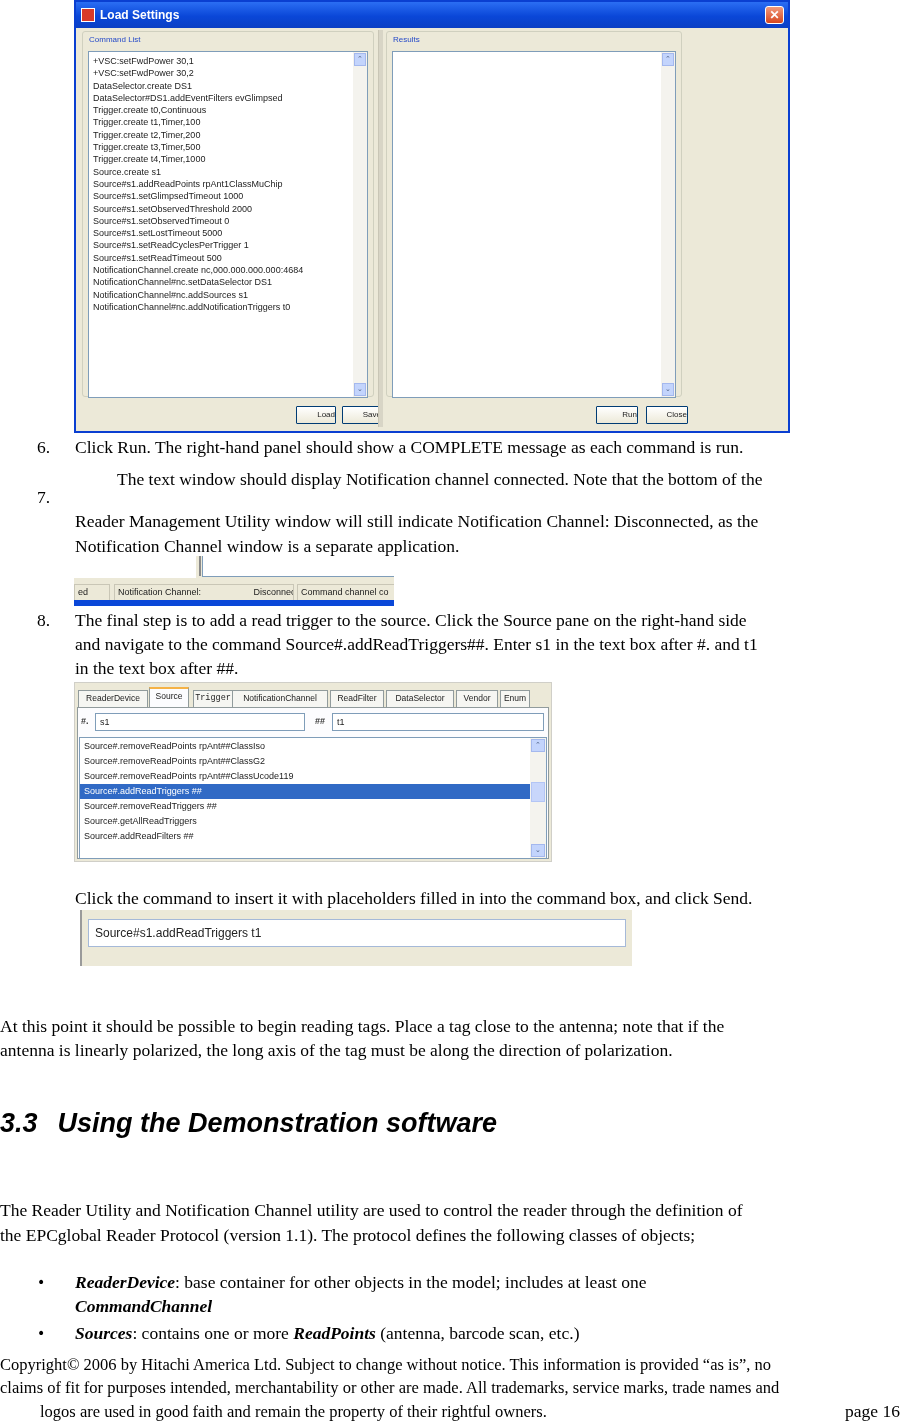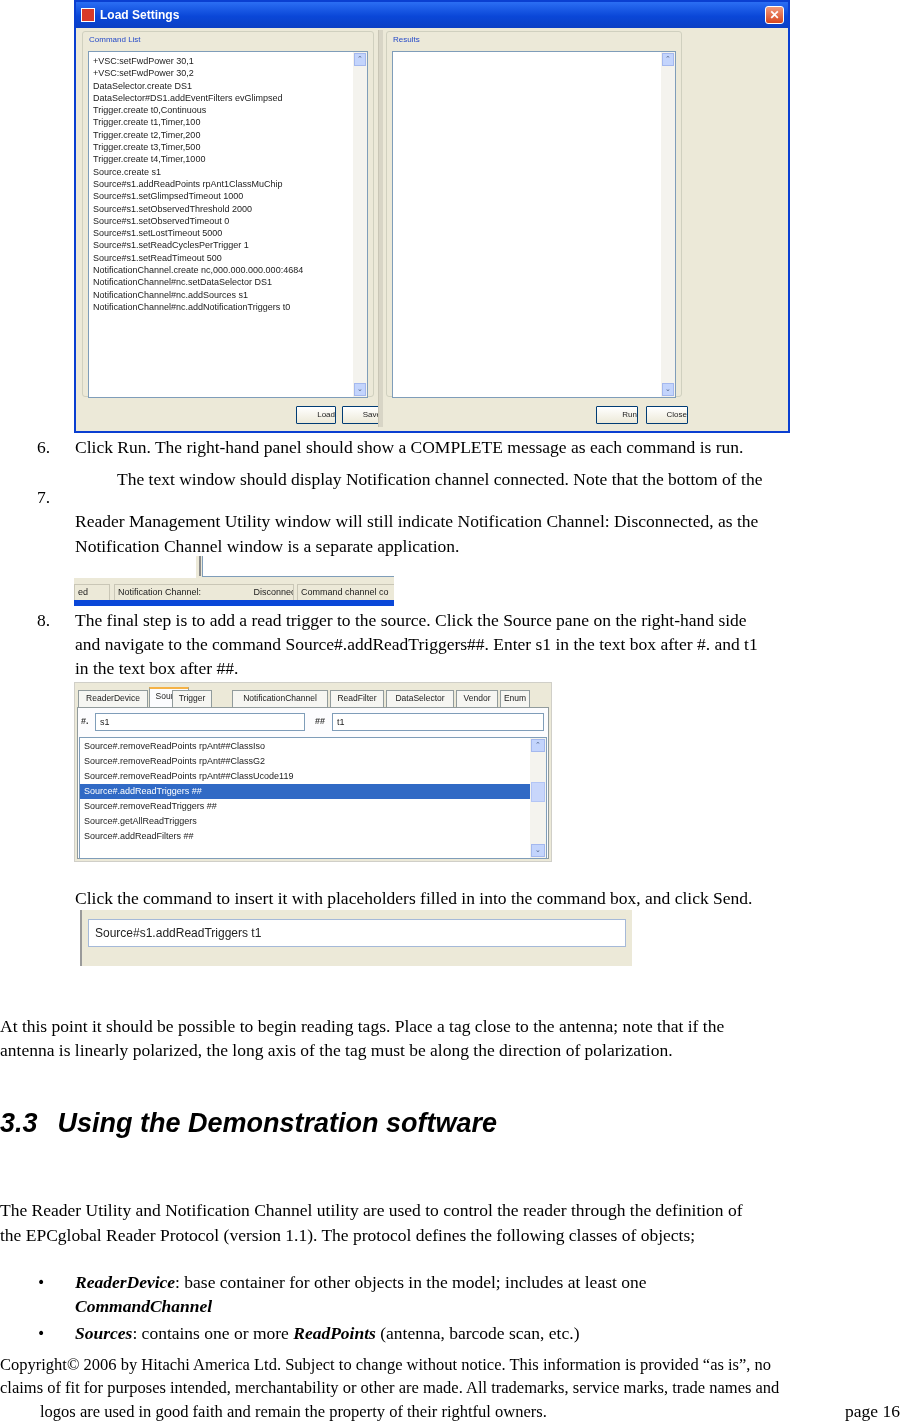--- a/index.html
+++ b/index.html
@@ -124,21 +124,21 @@
 </div>
 
 <div class="abs txt" style="left:37px; top:608px;">8.</div>
 <div class="abs txt" style="left:75px; top:608px; white-space:nowrap;">The final step is to add a read trigger to the source.  Click the Source pane on the right-hand side</div>
 <div class="abs txt" style="left:75px; top:632px; white-space:nowrap;">and navigate to the command Source#.addReadTriggers##.   Enter s1 in the text box after #. and t1</div>
 <div class="abs txt" style="left:75px; top:656px; white-space:nowrap;">in the text box after ##.</div>
 
 <div class="abs srcpane">
   <div class="tab" style="left:3px; width:70px;">ReaderDevice</div>
   <div class="tab active" style="left:74px; width:40px;">Source</div>
-  <div class="tab" style="left:97px; width:40px;">Trigger</div>
+  <div class="tab" style="left:118px; width:40px;font-family:Liberation Mono, monospace;">Trigger</div>
   <div class="tab" style="left:157px; width:96px;">NotificationChannel</div>
   <div class="tab" style="left:255px; width:54px;">ReadFilter</div>
   <div class="tab" style="left:311px; width:68px;">DataSelector</div>
   <div class="tab" style="left:381px; width:42px;">Vendor</div>
   <div class="tab" style="left:425px; width:30px;">Enum</div>
 
   <div style="position:absolute; left:2px; top:24px; right:2px; bottom:2px; background:#fcfcfe; border:1px solid #919b9c;"></div>
 
   <div class="field-label" style="left:6px; top:33px;">#.</div>
   <div class="field" style="left:20px; top:30px; width:210px;">s1</div>

